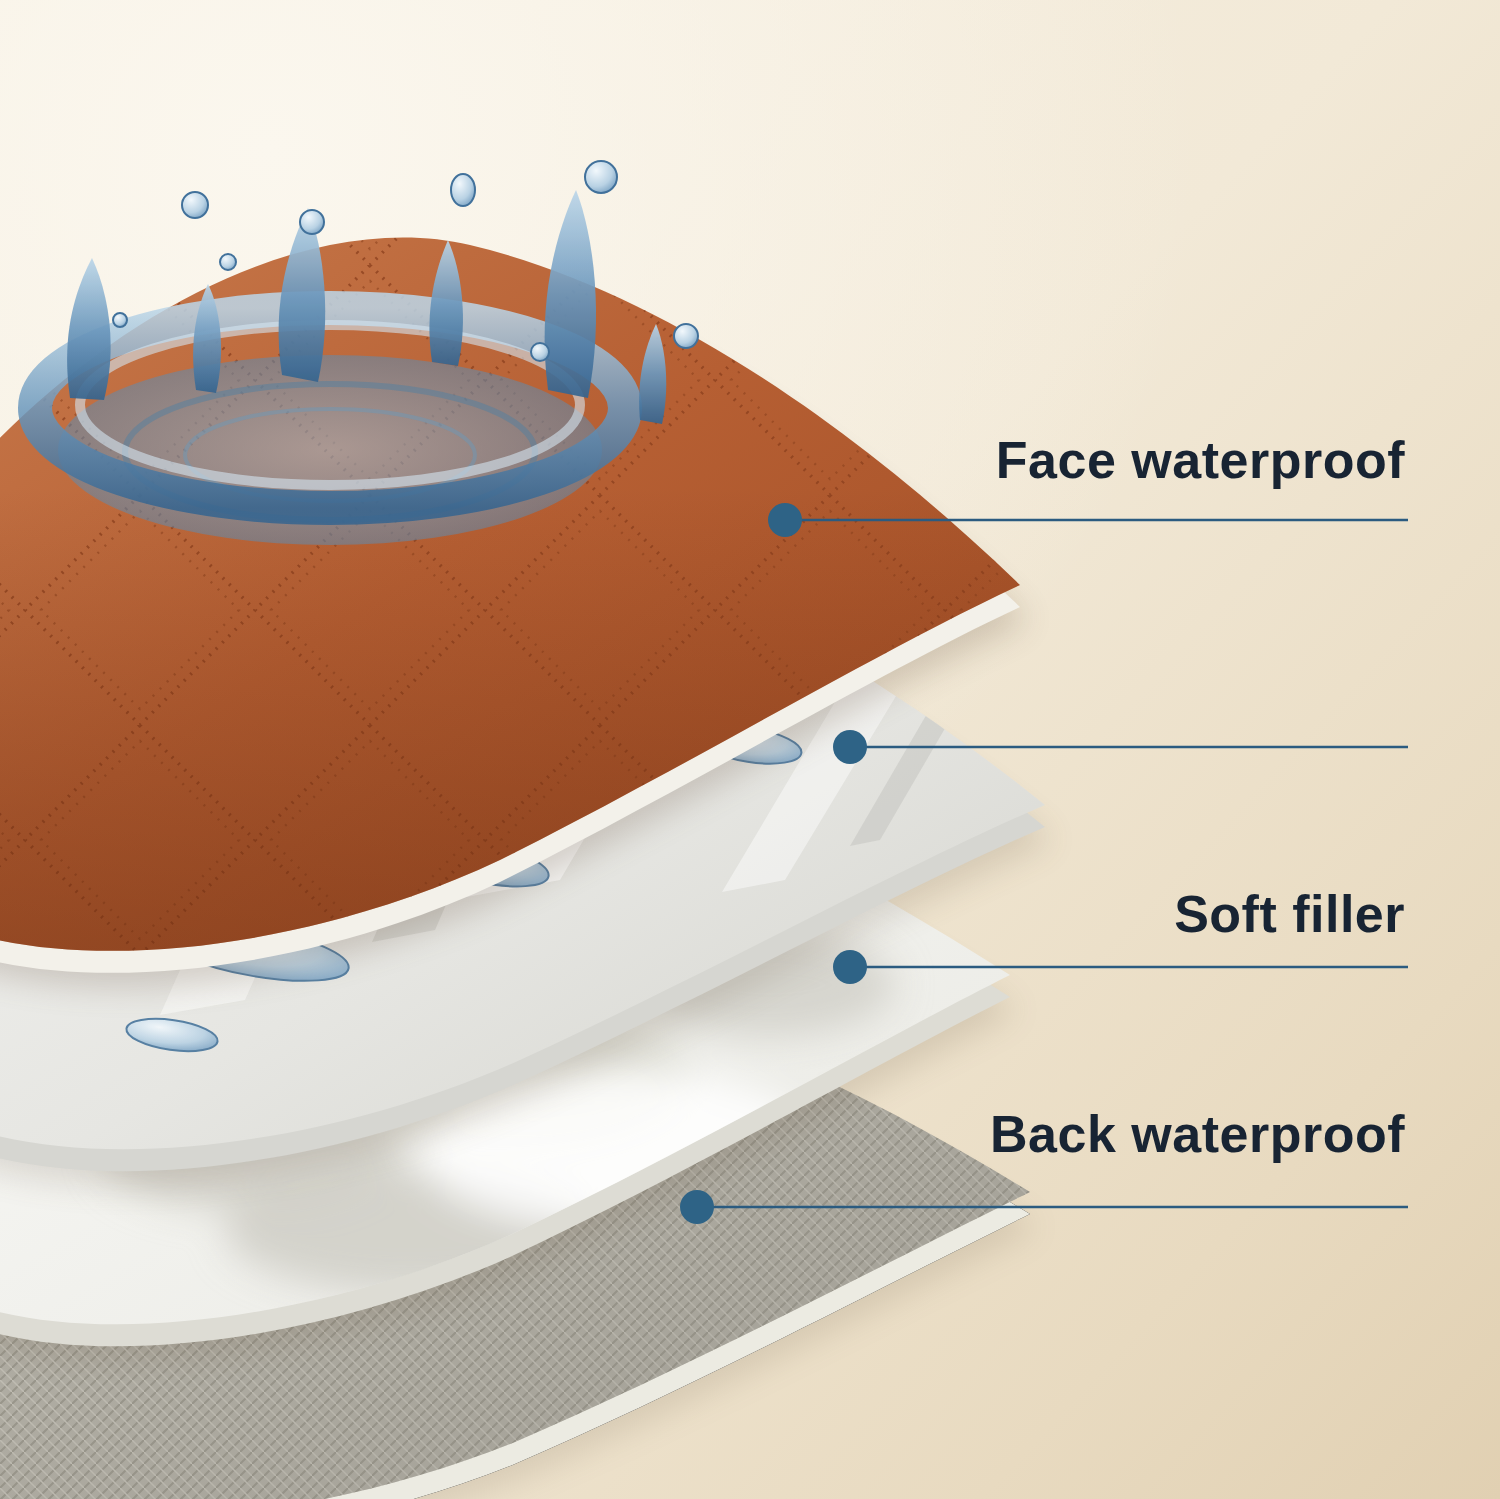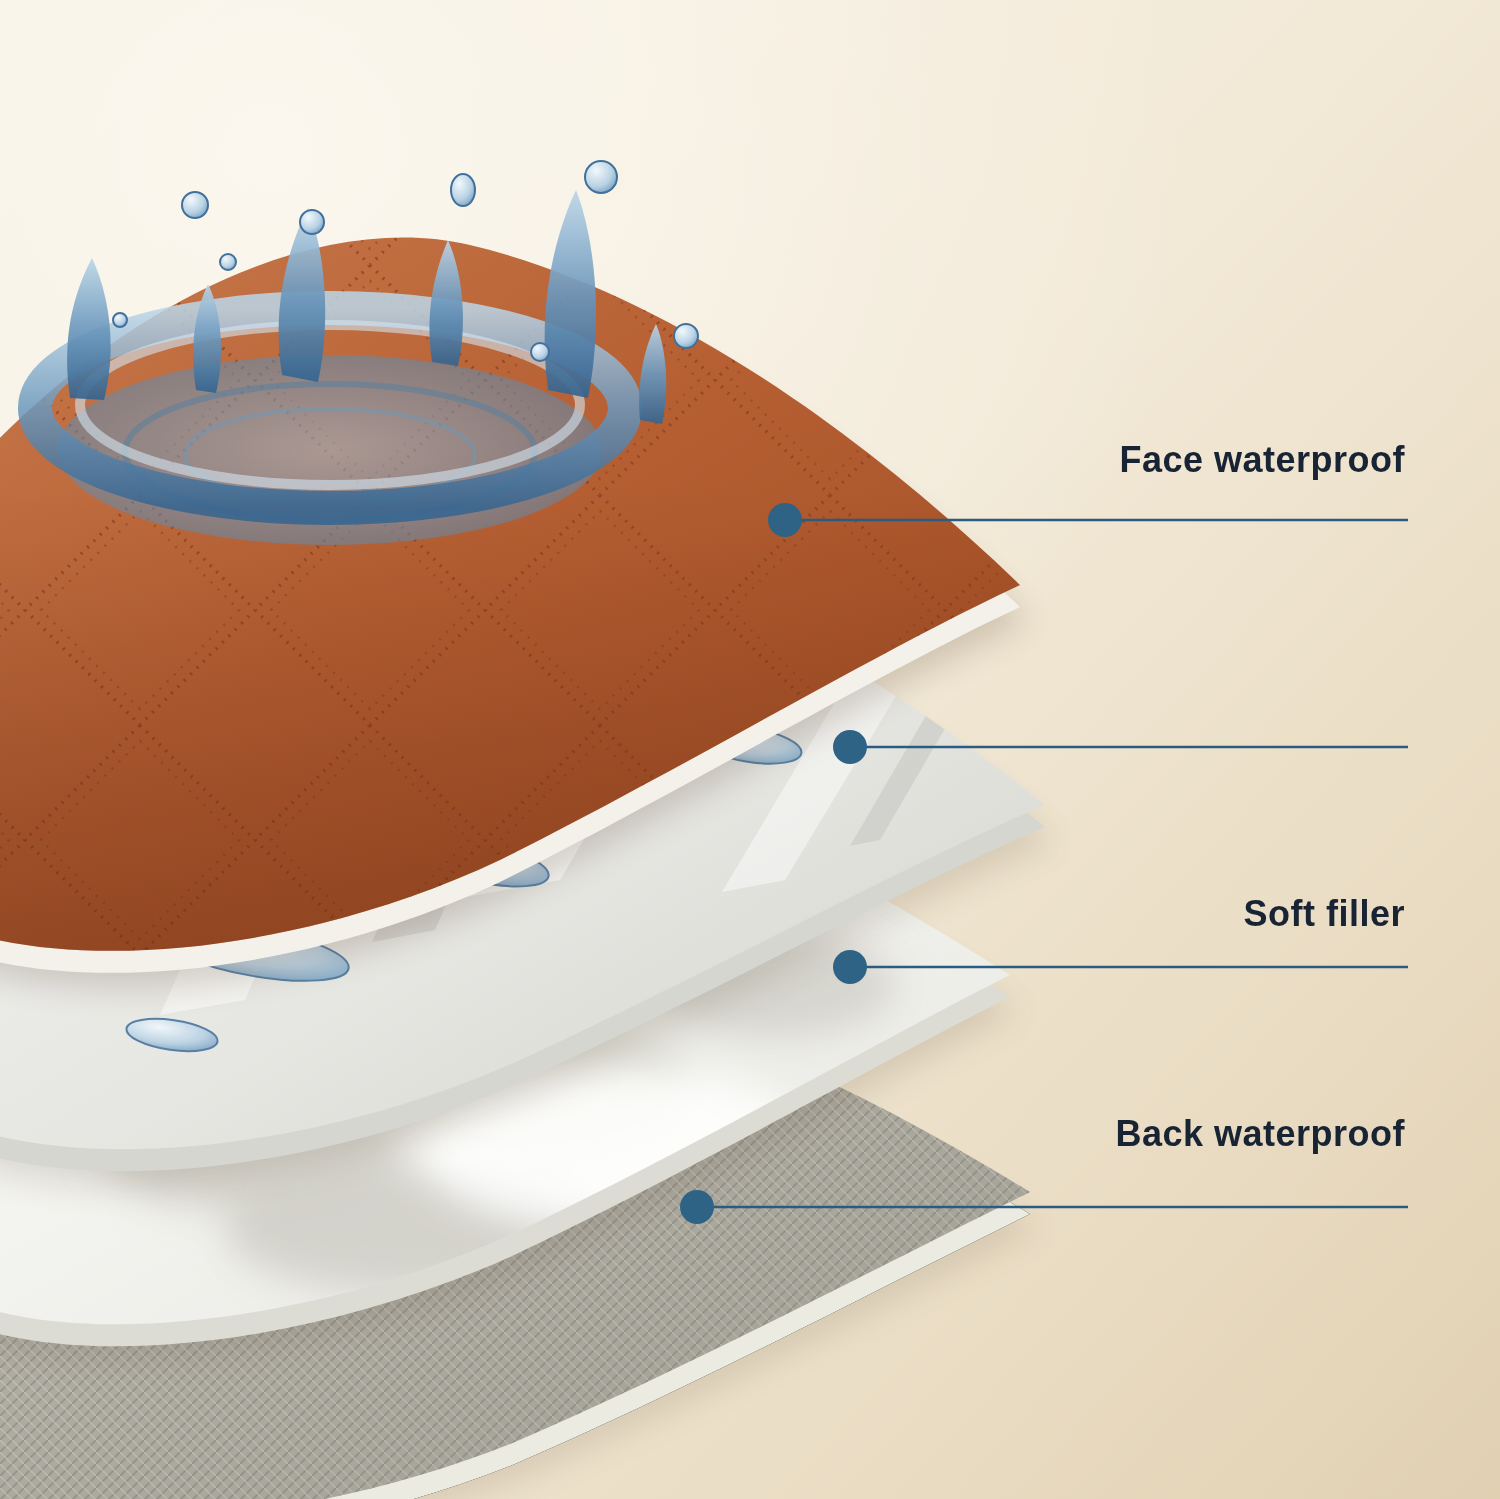--- a/index.html
+++ b/index.html
@@ -12,21 +12,21 @@
     background-image:
       radial-gradient(1500px 1400px at 18% 10%, #fbf7ee 0%, rgba(251,247,238,0) 62%),
       linear-gradient(133deg, #f7f1e4 0%, #f2e9d7 48%, #e8dac0 82%, #e1d0b2 100%);
   }
   .stage svg { position: absolute; left: 0; top: 0; }
   .label {
     position: absolute;
     right: 95px;
     white-space: nowrap;
     font-weight: 700;
-    font-size: 36px;
+    font-size: 52px;
     line-height: 60px;
     color: #182433;
     letter-spacing: 0.5px;
   }
   .label-1 { top: 430px; }
   .label-2 { top: 660px; }
   .label-3 { top: 884px; }
   .label-4 { top: 1104px; }
 </style>
 </head>

